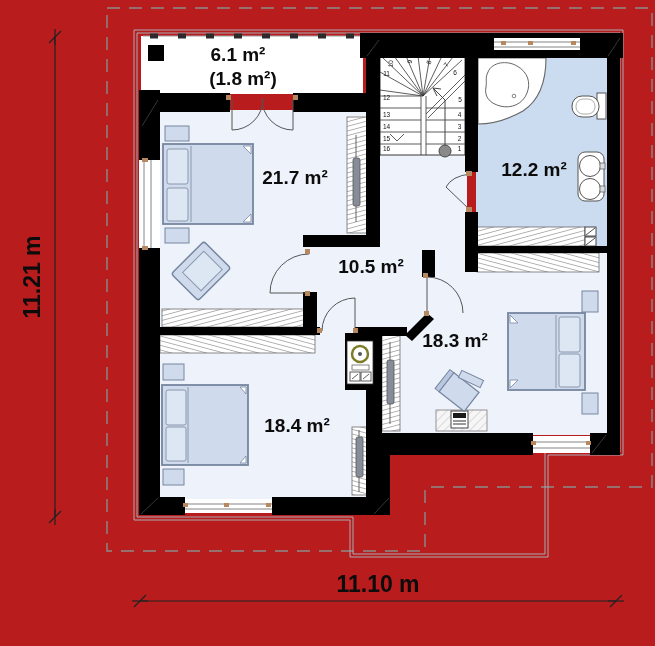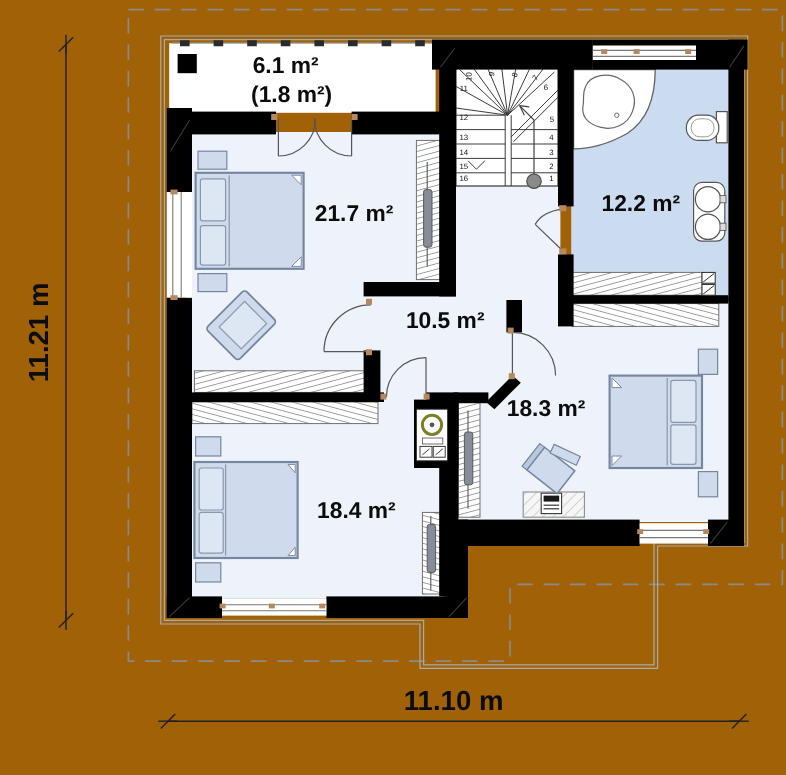--- a/index.html
+++ b/index.html
@@ -1,16 +1,16 @@
 <!DOCTYPE html>
 <html><head>
 <meta charset="utf-8">
 <style>
   html,body{margin:0;padding:0;background:#fff;}
-  .stage{position:relative;width:655px;height:646px;background:#a16207;overflow:hidden;
+  .stage{position:relative;width:655px;height:646px;background:#b91c1c;overflow:hidden;
          font-family:"Liberation Sans",sans-serif;}
   svg{position:absolute;left:0;top:0;}
   .rl{font-family:"Liberation Sans",sans-serif;font-weight:bold;font-size:19px;fill:#0c0c0c;text-anchor:middle;}
   .dl{font-family:"Liberation Sans",sans-serif;font-weight:bold;font-size:23px;fill:#0c0c0c;text-anchor:middle;}
   .sn{font-family:"Liberation Sans",sans-serif;font-size:6.5px;fill:#111;text-anchor:middle;}
 </style>
 </head>
 <body>
 
 <div class="stage">

